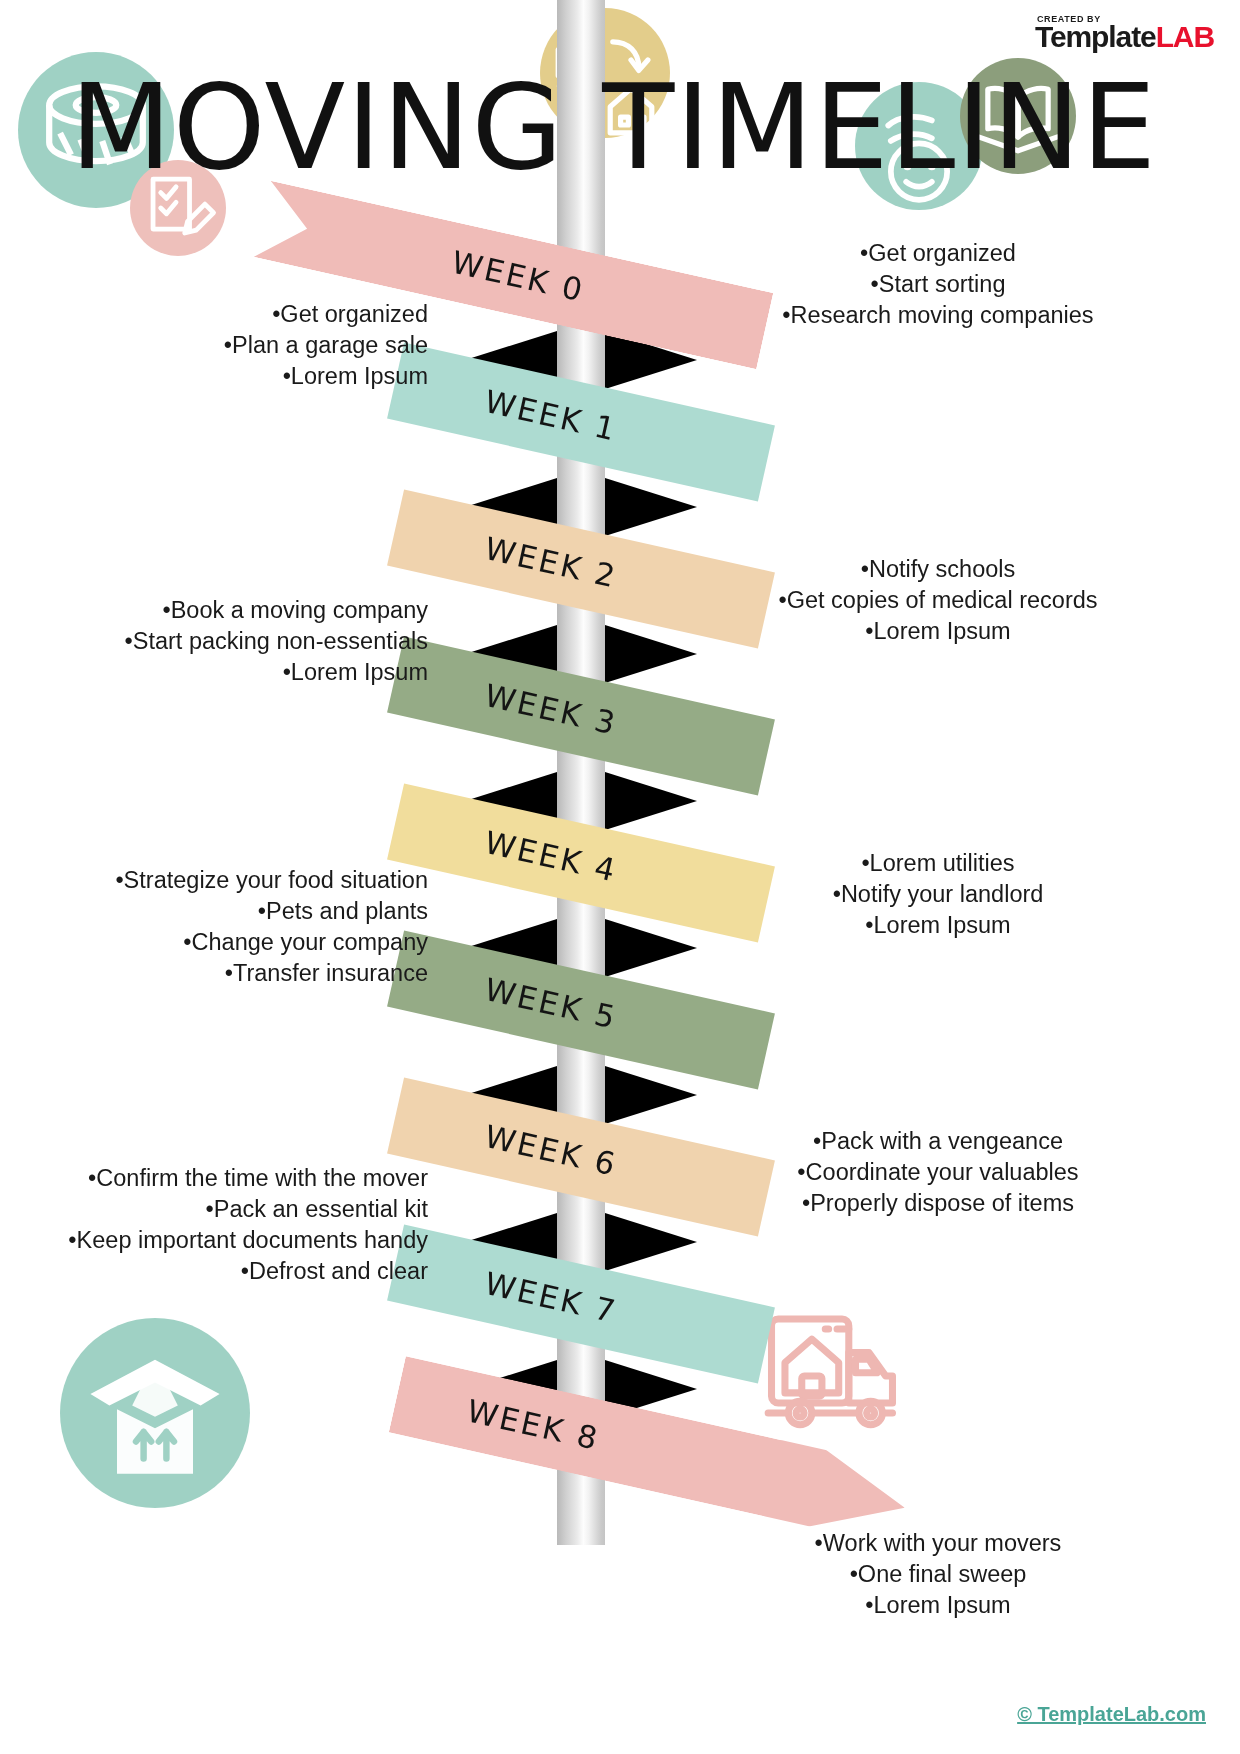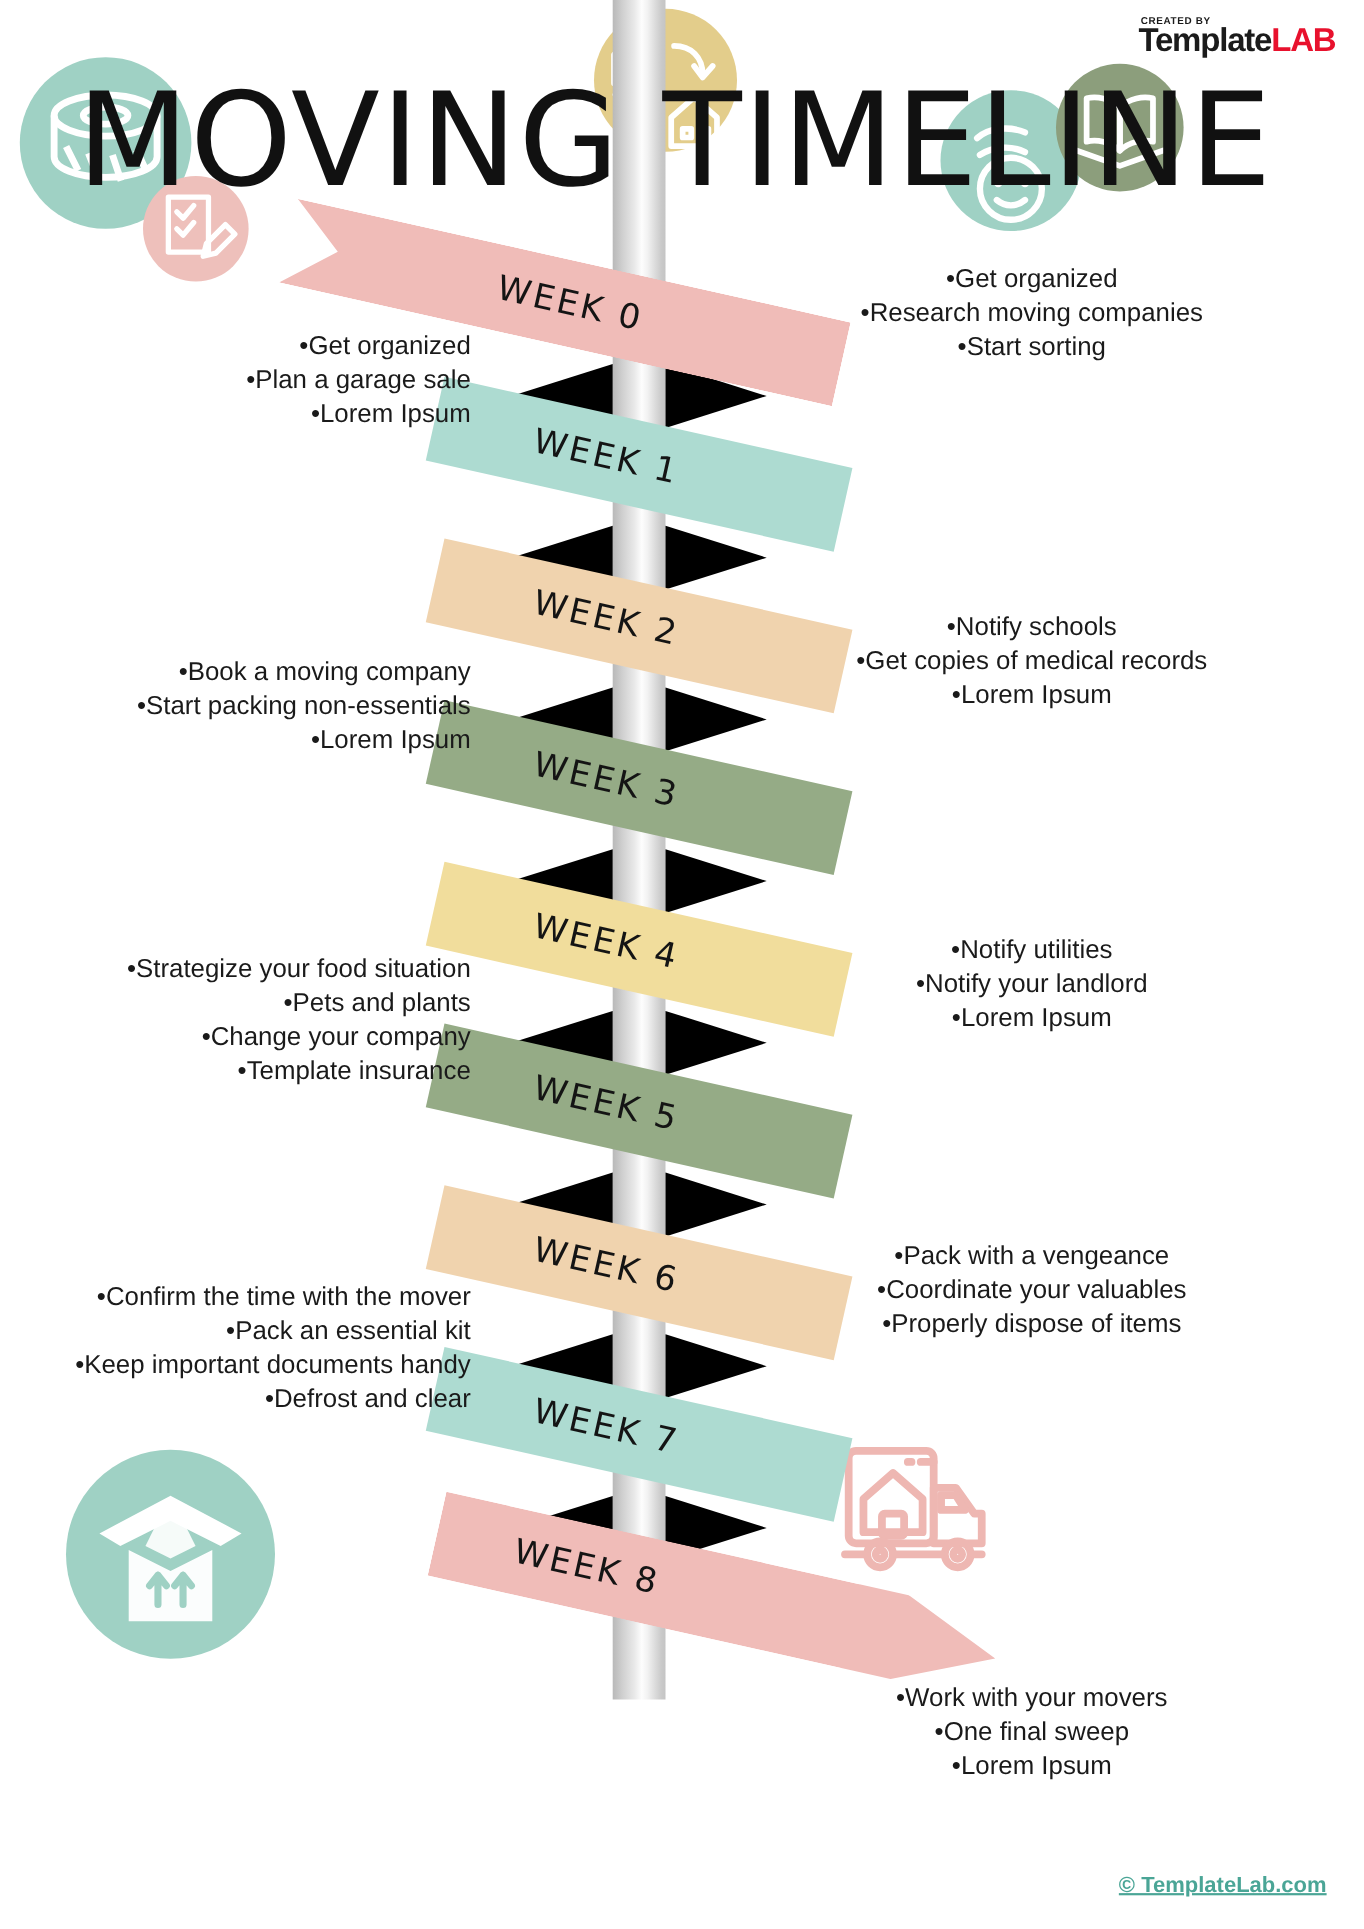--- a/index.html
+++ b/index.html
@@ -189,22 +189,22 @@
       <span class="tpl">Template</span><span class="lab">LAB</span>
     </div>
   </div>
 
   <div id="timeline-layer">
       <div class="band" style="background: rgb(240, 188, 184); top: 236px; height: 78px; transform: rotate(12.6deg); left: 256px; width: 515px; clip-path: polygon(0px 0px, 46px 50%, 0px 100%, 100% 100%, 100% 0px);">
         <span class="band-label" style="left: 195px;">WEEK 0</span>
       </div>
       <div class="txt right" style="left: 678px; width: 520px; top: 237.5px;">
         <div>•Get organized</div>
+        <div>•Start sorting</div>
         <div>•Research moving companies</div>
-        <div>•Start sorting</div>
       </div>
       <div class="wedge" style="left: 465px; top: 331px; border-top: 29px solid transparent; border-bottom: 29px solid transparent; border-right: 92px solid rgb(0, 0, 0);"></div>
       <div class="wedge" style="left: 605px; top: 331px; border-top: 29px solid transparent; border-bottom: 29px solid transparent; border-left: 92px solid rgb(0, 0, 0);"></div>
       <div class="band" style="background: rgb(173, 219, 209); top: 383px; height: 78px; transform: rotate(12.6deg); left: 391px; width: 380px;">
         <span class="band-label" style="left: 92px;">WEEK 1</span>
       </div>
       <div class="txt left" style="right: 812px; width: 420px; top: 298.5px;">
         <div>•Get organized</div>
         <div>•Plan a garage sale</div>
         <div>•Lorem Ipsum</div>
@@ -228,34 +228,34 @@
         <div>•Book a moving company</div>
         <div>•Start packing non-essentials</div>
         <div>•Lorem Ipsum</div>
       </div>
       <div class="wedge" style="left: 465px; top: 772px; border-top: 29px solid transparent; border-bottom: 29px solid transparent; border-right: 92px solid rgb(0, 0, 0);"></div>
       <div class="wedge" style="left: 605px; top: 772px; border-top: 29px solid transparent; border-bottom: 29px solid transparent; border-left: 92px solid rgb(0, 0, 0);"></div>
       <div class="band" style="background: rgb(241, 221, 156); top: 824px; height: 78px; transform: rotate(12.6deg); left: 391px; width: 380px;">
         <span class="band-label" style="left: 92px;">WEEK 4</span>
       </div>
       <div class="txt right" style="left: 678px; width: 520px; top: 847.5px;">
-        <div>•Notify utilities</div>
+        <div>•Lorem utilities</div>
         <div>•Notify your landlord</div>
         <div>•Lorem Ipsum</div>
       </div>
       <div class="wedge" style="left: 465px; top: 919px; border-top: 29px solid transparent; border-bottom: 29px solid transparent; border-right: 92px solid rgb(0, 0, 0);"></div>
       <div class="wedge" style="left: 605px; top: 919px; border-top: 29px solid transparent; border-bottom: 29px solid transparent; border-left: 92px solid rgb(0, 0, 0);"></div>
       <div class="band" style="background: rgb(149, 171, 134); top: 971px; height: 78px; transform: rotate(12.6deg); left: 391px; width: 380px;">
         <span class="band-label" style="left: 92px;">WEEK 5</span>
       </div>
       <div class="txt left" style="right: 812px; width: 420px; top: 865px;">
         <div>•Strategize your food situation</div>
         <div>•Pets and plants</div>
         <div>•Change your company</div>
-        <div>•Template insurance</div>
+        <div>•Transfer insurance</div>
       </div>
       <div class="wedge" style="left: 465px; top: 1066px; border-top: 29px solid transparent; border-bottom: 29px solid transparent; border-right: 92px solid rgb(0, 0, 0);"></div>
       <div class="wedge" style="left: 605px; top: 1066px; border-top: 29px solid transparent; border-bottom: 29px solid transparent; border-left: 92px solid rgb(0, 0, 0);"></div>
       <div class="band" style="background: rgb(240, 211, 174); top: 1118px; height: 78px; transform: rotate(12.6deg); left: 391px; width: 380px;">
         <span class="band-label" style="left: 92px;">WEEK 6</span>
       </div>
       <div class="txt right" style="left: 678px; width: 520px; top: 1126px;">
         <div>•Pack with a vengeance</div>
         <div>•Coordinate your valuables</div>
         <div>•Properly dispose of items</div>

